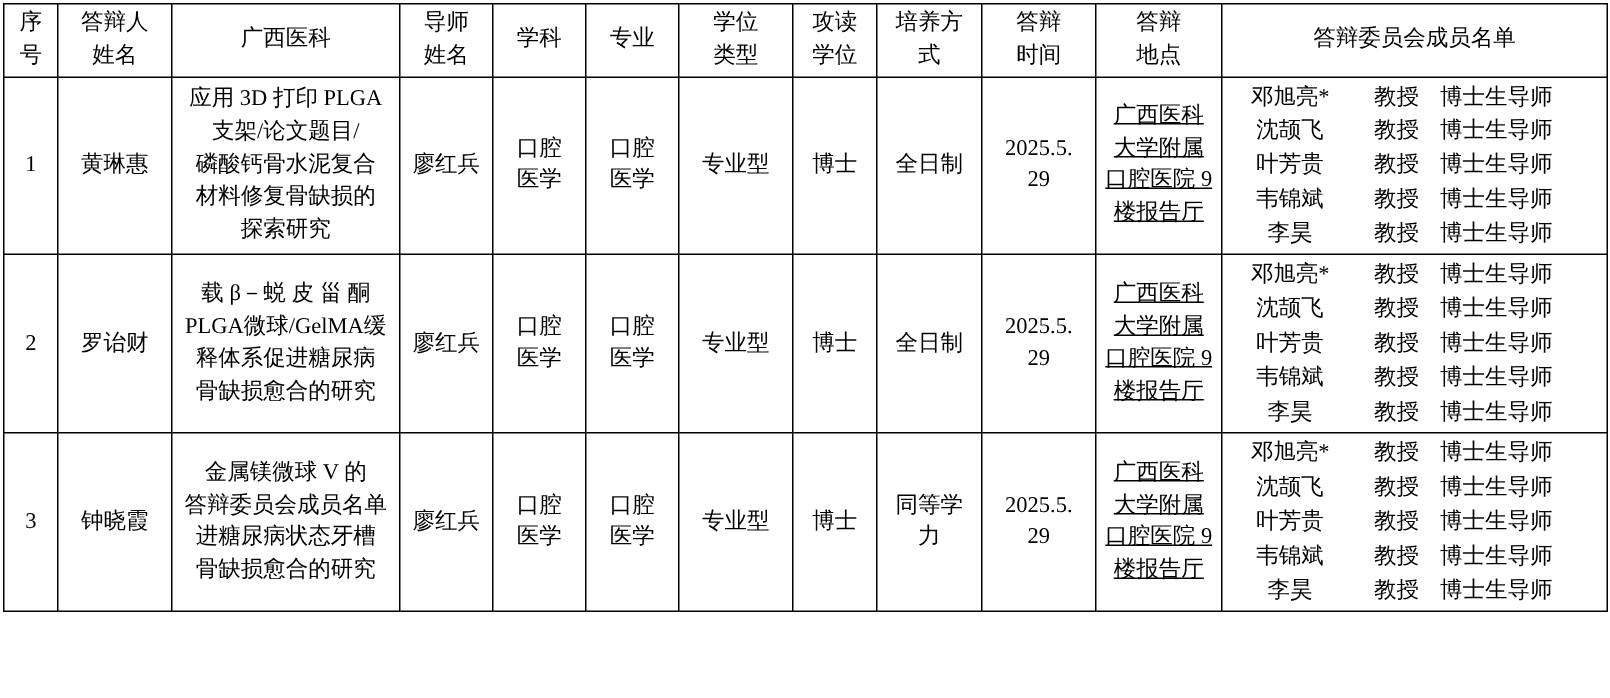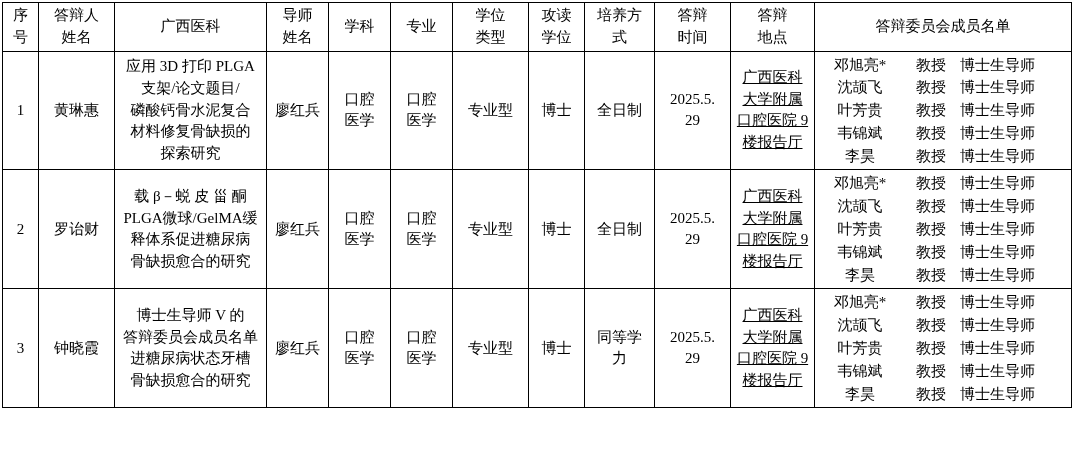--- a/index.html
+++ b/index.html
@@ -285,21 +285,21 @@
             <span class="member-title">教授</span>
             <span class="member-role">博士生导师</span>
           </div>
         </td>
       </tr>
 
       <tr>
         <td>3</td>
         <td>钟晓霞</td>
         <td class="cell-title">
-          <span class="stacked">博士生导师 V 的</span>
+          <span class="stacked">金属镁微球 V 的</span>
           <span class="stacked">答辩委员会成员名单</span>
           <span class="stacked">进糖尿病状态牙槽</span>
           <span class="stacked">骨缺损愈合的研究</span>
         </td>
         <td>廖红兵</td>
         <td>
           <span class="stacked">口腔</span>
           <span class="stacked">医学</span>
         </td>
         <td>

